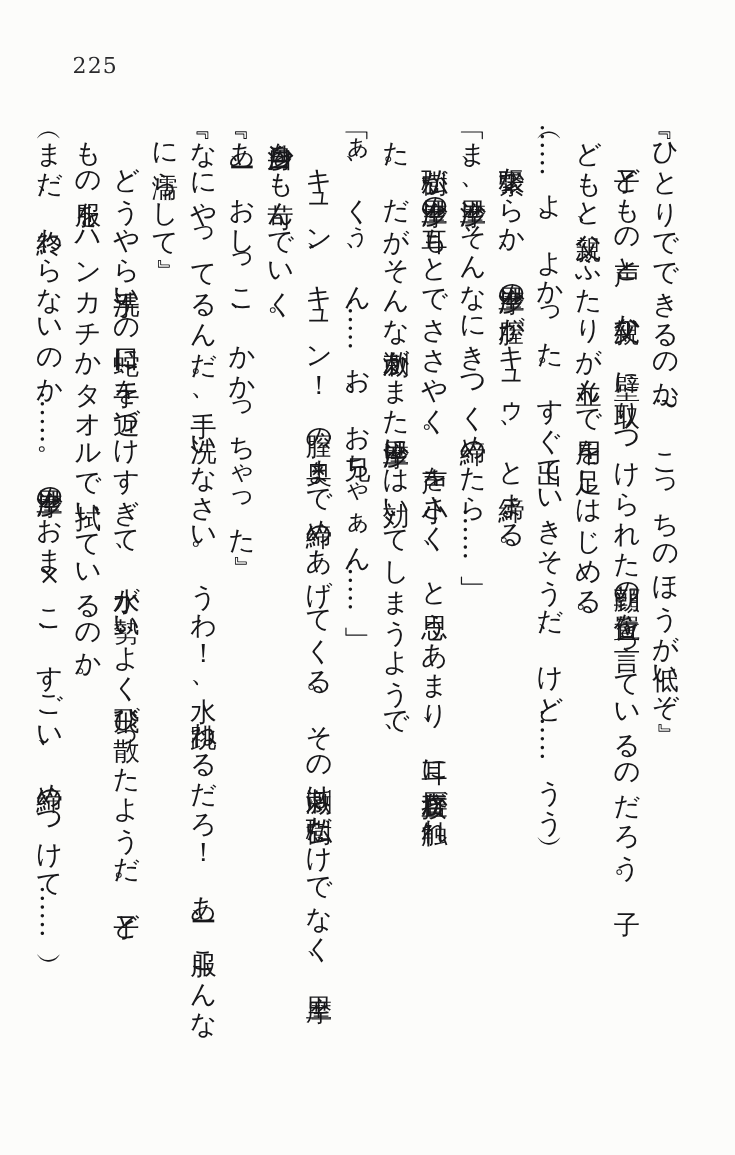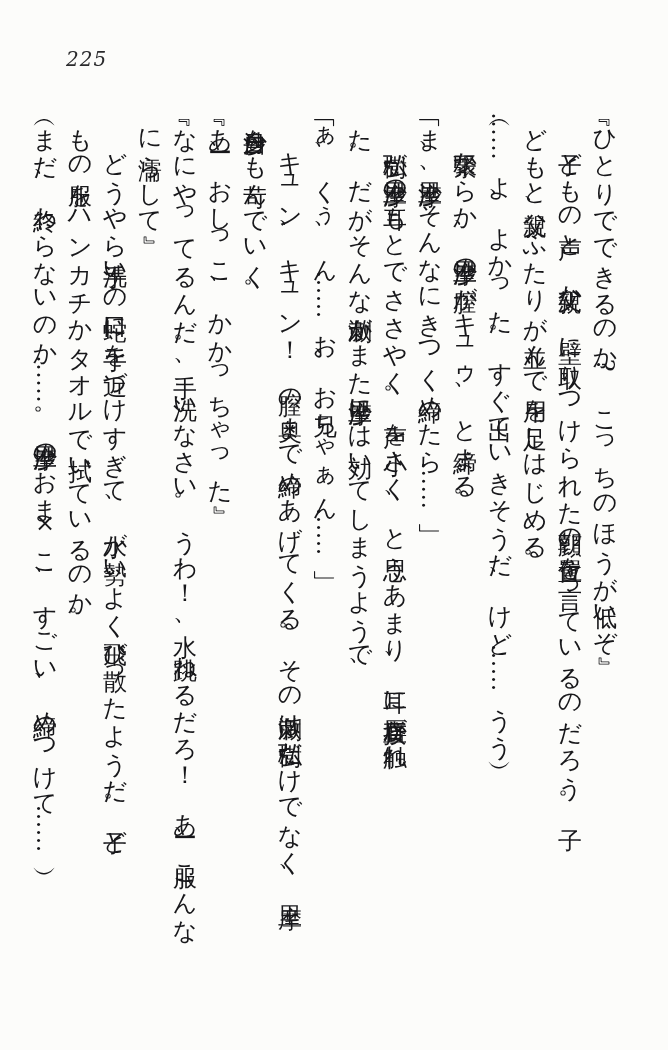--- a/index.html
+++ b/index.html
@@ -15,21 +15,20 @@
     position: relative;
     overflow: hidden;
   }
   .page-number {
     position: absolute;
     top: 47px;
     left: 66px;
     font-size: 20px;
     letter-spacing: 1px;
     color: #2a2a2c;
-    font-style: italic;
   }
   .text-block {
     position: absolute;
     top: 112px;
     right: 46px;
     height: 930px;
     writing-mode: vertical-rl;
     text-orientation: mixed;
     font-size: 24px;
     line-height: 35px;

